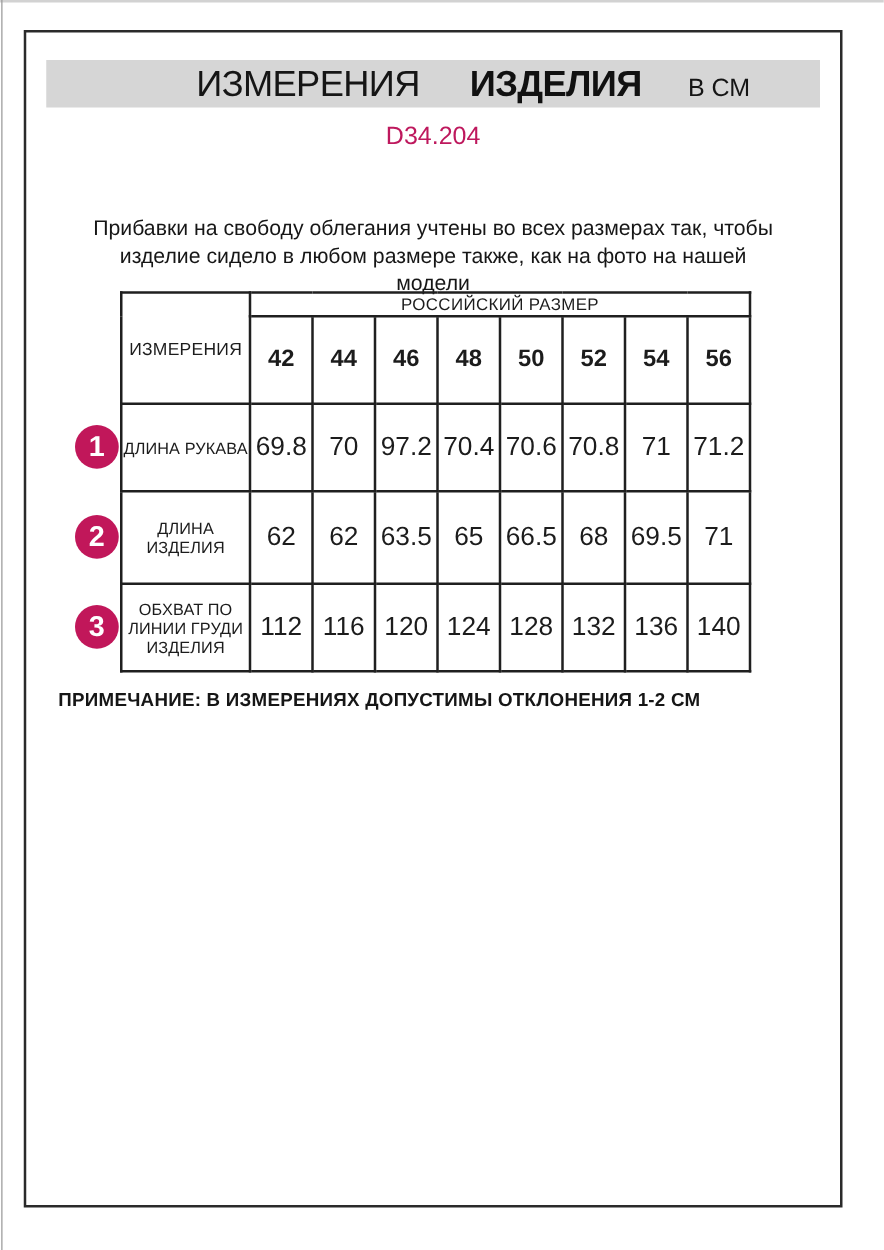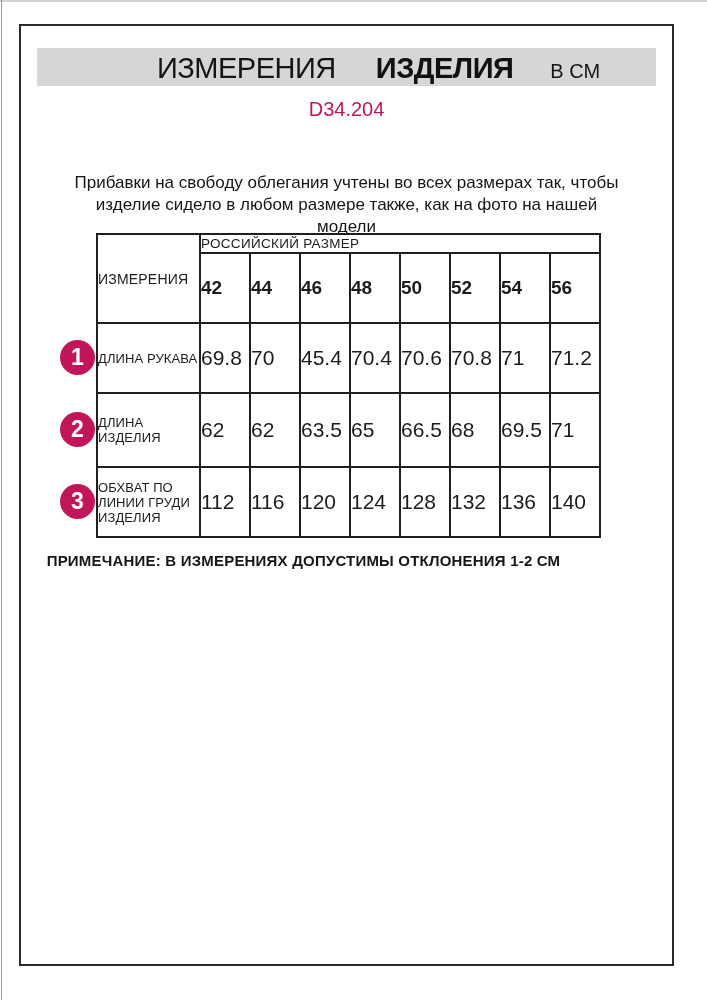--- a/index.html
+++ b/index.html
@@ -33,21 +33,21 @@
   .description{
     position:absolute;left:19px;top:126px;width:655px;
     text-align:center;font-size:17px;line-height:22px;
     white-space:pre-line;color:#161616;margin-top:46px;
   }
   table.size-table{
     position:absolute;left:96px;top:233px;
     border-collapse:collapse;table-layout:fixed;
   }
   table.size-table td,table.size-table th{
-    border:2px solid #1f1f1f;vertical-align:middle;
+    border:2px solid #1f1f1f;text-align:center;vertical-align:middle;
     padding:0;overflow:hidden;
   }
   .cell-corner{width:101px;font-size:14px;font-weight:normal;letter-spacing:0.2px;}
   .cell-group{height:17px;font-size:13.5px;font-weight:normal;letter-spacing:0.3px;}
   .row-sizes td{height:68px;font-size:19px;font-weight:bold;border-bottom:3px solid #1f1f1f;}
   .data-row .cell-label{
     font-size:13px;line-height:15px;white-space:pre-line;letter-spacing:0.1px;
   }
   .data-row td.cell-value{font-size:21px;font-weight:normal;}
   .r1 td{height:68px;}
@@ -113,21 +113,21 @@
       <td>48</td>
       <td>50</td>
       <td>52</td>
       <td>54</td>
       <td>56</td>
     </tr>
     <tr class="data-row r1">
       <td class="cell-label">ДЛИНА РУКАВА</td>
       <td class="cell-value">69.8</td>
       <td class="cell-value">70</td>
-      <td class="cell-value">45.4</td>
+      <td class="cell-value">97.2</td>
       <td class="cell-value">70.4</td>
       <td class="cell-value">70.6</td>
       <td class="cell-value">70.8</td>
       <td class="cell-value">71</td>
       <td class="cell-value">71.2</td>
     </tr>
     <tr class="data-row r2">
       <td class="cell-label">ДЛИНА
 ИЗДЕЛИЯ</td>
       <td class="cell-value">62</td>

